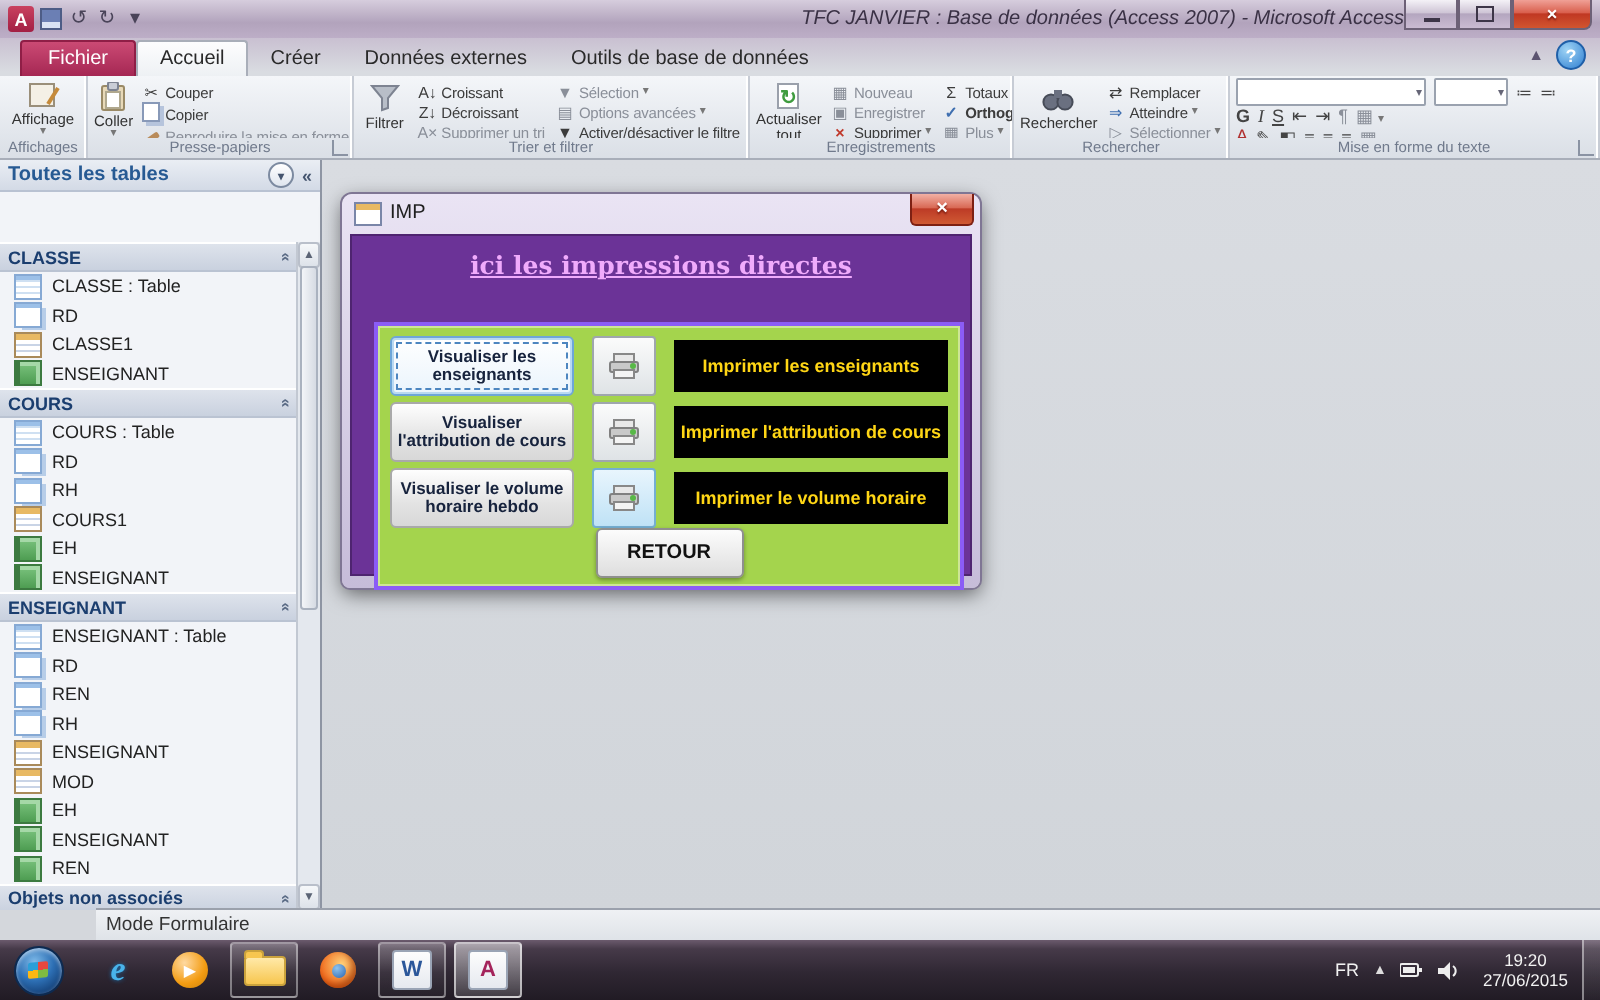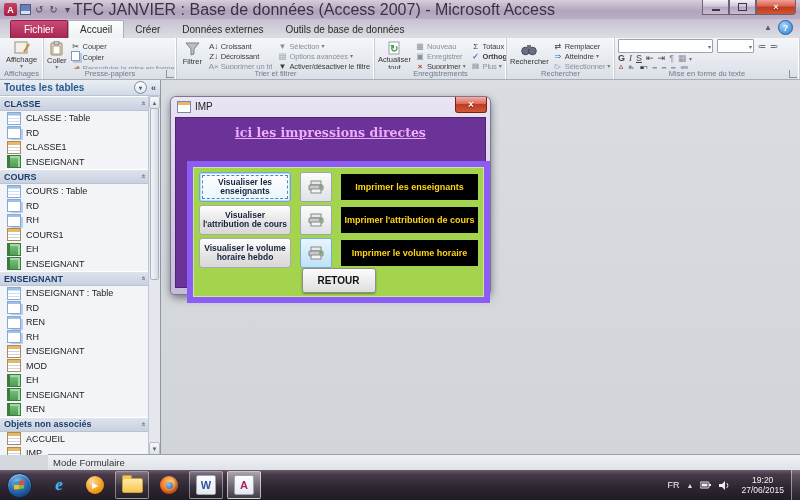--- a/index.html
+++ b/index.html
@@ -9,21 +9,21 @@
   .titlebar{position:absolute;left:0;top:0;right:0;height:19px;
     background:linear-gradient(#d6cddd,#b2a3bc 60%,#bdaec7);
     display:flex;align-items:center;border-bottom:1px solid #9c8fa6;}
   .qat{display:flex;align-items:center;gap:3px;padding-left:4px;}
   .app-ic{width:13px;height:13px;background:linear-gradient(#c9415f,#a21f44);
     color:#fff;font-weight:bold;font-size:9px;display:flex;align-items:center;
     justify-content:center;border-radius:2px;}
   .qat-g{font-size:10px;color:#4a4459;width:11px;text-align:center;line-height:11px;}
   .disk{width:9px;height:9px;background:#6b7fb4;border:1px solid #4d5c86;
     box-shadow:inset 0 -3px 0 #d9e2f4;}
-  .wtitle{flex:1;text-align:left;font-size:16px;color:#3a3145;white-space:nowrap;overflow:hidden;}
+  .wtitle{flex:1;text-align:right;font-size:10px;color:#3a3145;white-space:nowrap;overflow:hidden;font-style:italic;}
   .winbtns{display:flex;align-self:flex-start;padding-right:4px;}
   .wbtn{width:25px;height:14px;border:1px solid #6d6177;border-top:none;
     background:linear-gradient(#f4f1f7,#cfc5d6 45%,#b4a6bf 50%,#cabbd2);
     display:flex;align-items:center;justify-content:center;color:#3d3548;font-size:9px;}
   .wbtn .mingl{width:8px;height:2px;background:#3d3548;margin-top:5px;}
   .wbtn .maxgl{width:7px;height:6px;border:1px solid #3d3548;background:transparent;}
   .wbtn.close{width:38px;border-radius:0 0 4px 0;color:#fff;font-weight:bold;
     background:linear-gradient(#f0a096,#d9604e 45%,#c03823 50%,#d2552f);
     text-shadow:0 1px 1px #7c1d10;}
   
@@ -57,21 +57,21 @@
   .gray{color:#8a8f99;}
   .ic-copy{width:7px;height:8px;border:1px solid #8899b8;background:#fff;box-shadow:2px 2px 0 #b6c4dc;margin:0 2px 2px 0;}
   .ic-fmt{width:9px;height:3px;background:#b98b5a;border-radius:1px;transform:rotate(-35deg);}
   .combo{height:12px;background:#fff;border:1px solid #9aa2af;display:flex;align-items:center;
     justify-content:flex-end;font-size:6px;color:#667;padding-right:1px;border-radius:1px;}
   .glyph-row{display:flex;align-items:center;gap:4px;height:12px;font-size:9px;color:#444;}
   .dlaunch{position:absolute;right:2px;bottom:1px;width:7px;height:7px;
     border-left:1px solid #8a93a3;border-bottom:1px solid #8a93a3;}
   
   .sidebar{position:absolute;left:0;top:80px;width:160px;bottom:45px;background:#f2f4f8;
-    border-right:1px solid #8e95a3;display:flex;flex-direction:column;overflow:hidden;}
+    border-right:1px solid #8e95a3;display:flex;flex-direction:column;overflow:hidden;gap:25px;}
   .sb-head{height:15px;flex:none;background:linear-gradient(#eaeef4,#d3dae6);display:flex;
     align-items:center;font-size:10px;font-weight:bold;color:#275a93;padding:0 4px;
     border-bottom:1px solid #b9c2d2;gap:4px;}
   .sb-head .sp{flex:1;}
   .circ{width:11px;height:11px;border-radius:50%;border:1px solid #7c8aa0;flex:none;
     background:linear-gradient(#fff,#dfe5ee);font-size:6px;color:#44546e;
     display:flex;align-items:center;justify-content:center;}
   .shutter{font-size:9px;color:#44546e;font-weight:bold;}
   .sb-body{flex:1;position:relative;}
   .sb-list{position:absolute;left:0;top:0;right:11px;bottom:0;display:flex;flex-direction:column;}
@@ -105,21 +105,21 @@
     box-shadow:inset 0 3px 0 #e8b963;}
   .dlg-close{margin-left:auto;width:30px;height:15px;align-self:flex-start;margin-top:0;
     background:linear-gradient(#f2b0a4,#d96a56 45%,#bd3b26 50%,#d05a34);border:1px solid #7e2013;
     border-top:none;border-radius:0 0 3px 3px;color:#fff;display:flex;align-items:center;
     justify-content:center;font-size:10px;font-weight:bold;text-shadow:0 1px 1px #7c1d10;}
   .dlg-body{position:absolute;left:4px;right:4px;top:20px;bottom:6px;background:#6b3397;
     border:1px solid #4e2470;}
   .dlg-head{margin-top:7px;text-align:center;font-family:"DejaVu Serif","Liberation Serif",serif;
     font-weight:bold;font-size:12.5px;color:#f0abfc;text-decoration:underline;}
   .panel{position:absolute;left:11px;top:43px;width:291px;height:130px;background:#a4d44d;
-    border:6px solid #8b5cf6;box-shadow:inset 0 0 0 1px #cde695;}
+    border:2px solid #8b5cf6;box-shadow:inset 0 0 0 1px #cde695;}
   .prow{position:absolute;left:6px;right:6px;height:30px;display:flex;align-items:center;gap:9px;}
   .vbtn{width:86px;height:28px;flex:none;background:linear-gradient(#fefefe,#e3e3e3 60%,#d8d8d8);
     border:1px solid #a9a9a9;border-radius:3px;display:flex;align-items:center;justify-content:center;
     text-align:center;font-size:8.5px;font-weight:bold;color:#17233d;line-height:9px;padding:0 2px;}
   .vbtn.focus{border-color:#6ea6d8;box-shadow:inset 0 0 0 1px #b8d9f2;outline:1px dashed #4d86c0;
     outline-offset:-4px;background:linear-gradient(#ffffff,#eaf4fc);}
   .pbtn{width:30px;height:28px;flex:none;background:linear-gradient(#fbfbfb,#dfe3e6);
     border:1px solid #9fa6ad;border-radius:2px;display:flex;align-items:center;justify-content:center;}
   .pbtn.hl{background:linear-gradient(#e8f5fd,#bfe2f6);border-color:#74aed2;}
   .plabel{flex:1;height:26px;background:#000;display:flex;align-items:center;justify-content:center;

